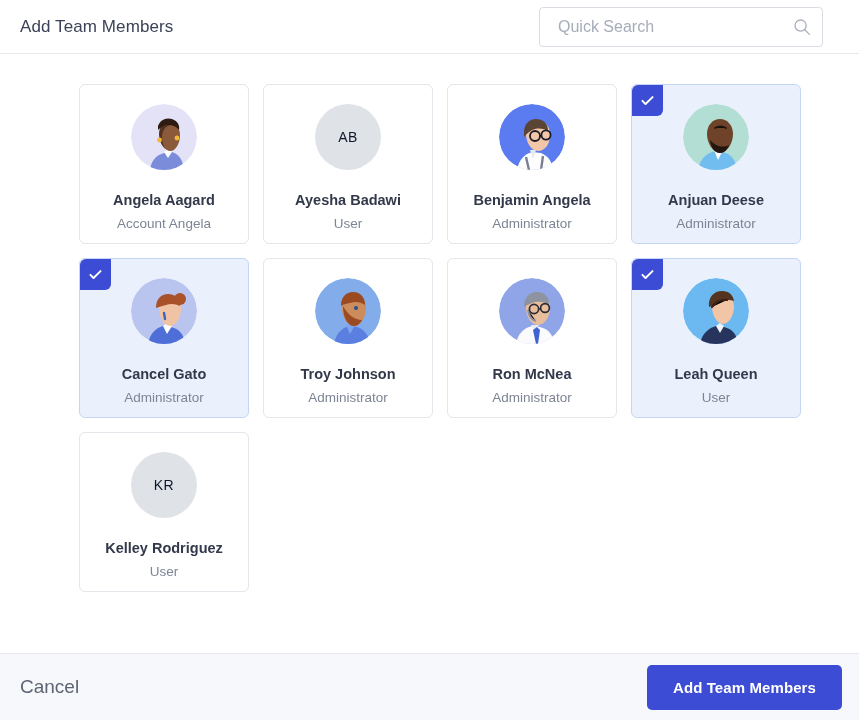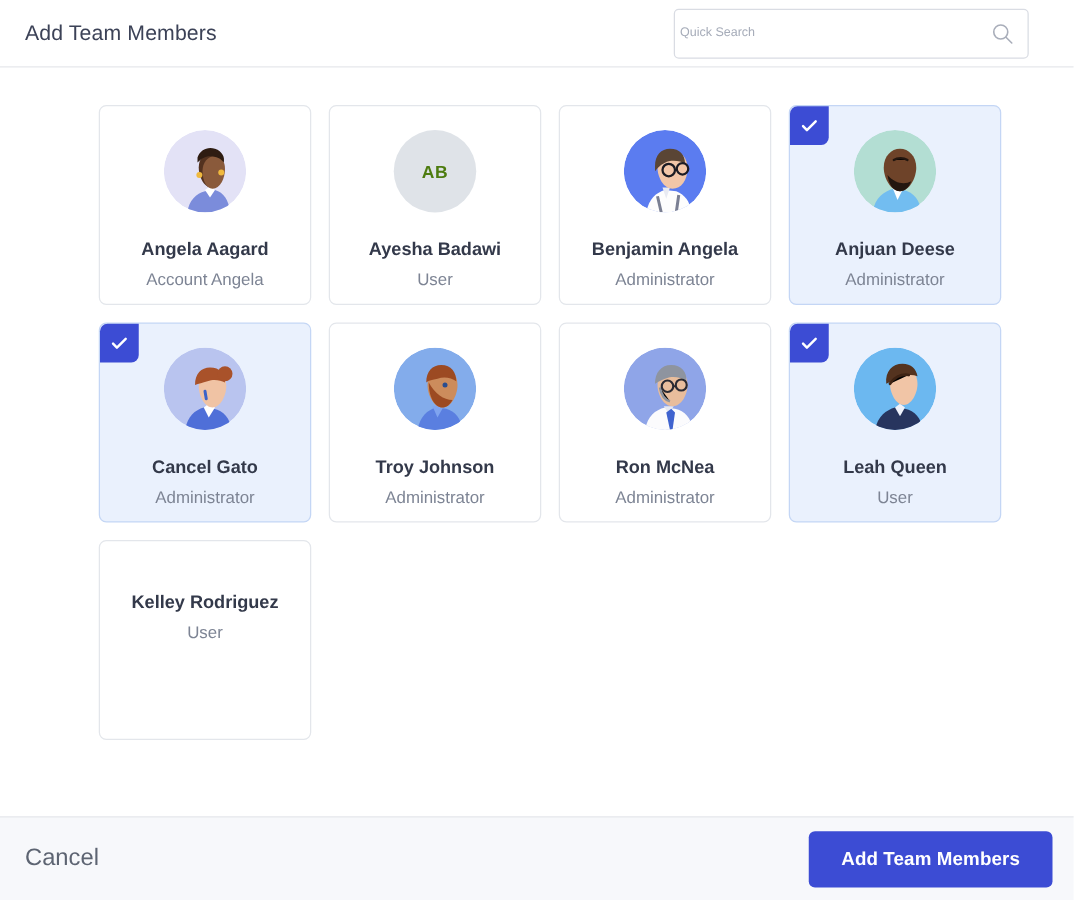--- a/index.html
+++ b/index.html
@@ -47,22 +47,22 @@
     position: relative;
     width: 284px;
     height: 40px;
   }
   .search-input {
     width: 100%;
     height: 40px;
     border: 1px solid #d9dce3;
     border-radius: 4px;
     background: #ffffff;
-    padding: 0 40px 0 4px;
-    font-size: 10px;
+    padding: 0 40px 0 18px;
+    font-size: 16px;
     color: #3c4257;
     font-family: "Liberation Sans", sans-serif;
     outline: none;
   }
   .search-input::placeholder { color: #a6acb9; }
   .search-icon {
     position: absolute;
     right: 12px;
     top: 50%;
     transform: translateY(-50%);
@@ -128,28 +128,27 @@
     display: block;
     flex: 0 0 66px;
   }
   .avatar svg { width: 66px; height: 66px; display: block; }
 
   .initials-avatar {
     width: 66px;
     height: 66px;
     border-radius: 50%;
     background: #dfe3e8;
-    color: #4d7c0f;
+    color: #0f172a;
     display: flex;
     align-items: center;
     justify-content: center;
     font-size: 14px;
     letter-spacing: .5px;
     flex: 0 0 66px;
-    font-weight: bold;
   }
 
   .card-name {
     margin-top: 22px;
     font-size: 14.5px;
     color: #33394a;
     font-weight: 700;
     text-align: center;
     line-height: 1.2;
     white-space: nowrap;
@@ -340,20 +339,21 @@
               <path d="M33 48l4 7 4-7-4-3z" fill="#eef2fb"></path>
               <path d="M29 29c0-8 5-13 11-13s11 5 11 13-5 17-11 17-11-9-11-17z" fill="#f1c5a6"></path>
               <path d="M26 29c-1-10 5-16 13-16 7 0 11 4 12 10-5-2-11-1-16 2-4 2-7 3-9 4z" fill="#54331f"></path>
               <path d="M44 22c-6-1-12 2-15 7" stroke="#3e2314" stroke-width="2.2" stroke-linecap="round"></path>
             </svg>
           </div>
           <div class="card-name">Leah Queen</div>
           <div class="card-role">User</div>
         </div>
         <div class="card">
+          <div class="initials-avatar" style="background: rgb(223, 227, 232);">KR</div>
           <div class="card-name">Kelley Rodriguez</div>
           <div class="card-role">User</div>
         </div>
       </div>
   </div>
 
   <div class="footer">
     <button class="cancel-link">Cancel</button>
     <button class="primary-btn">Add Team Members</button>
   </div>

